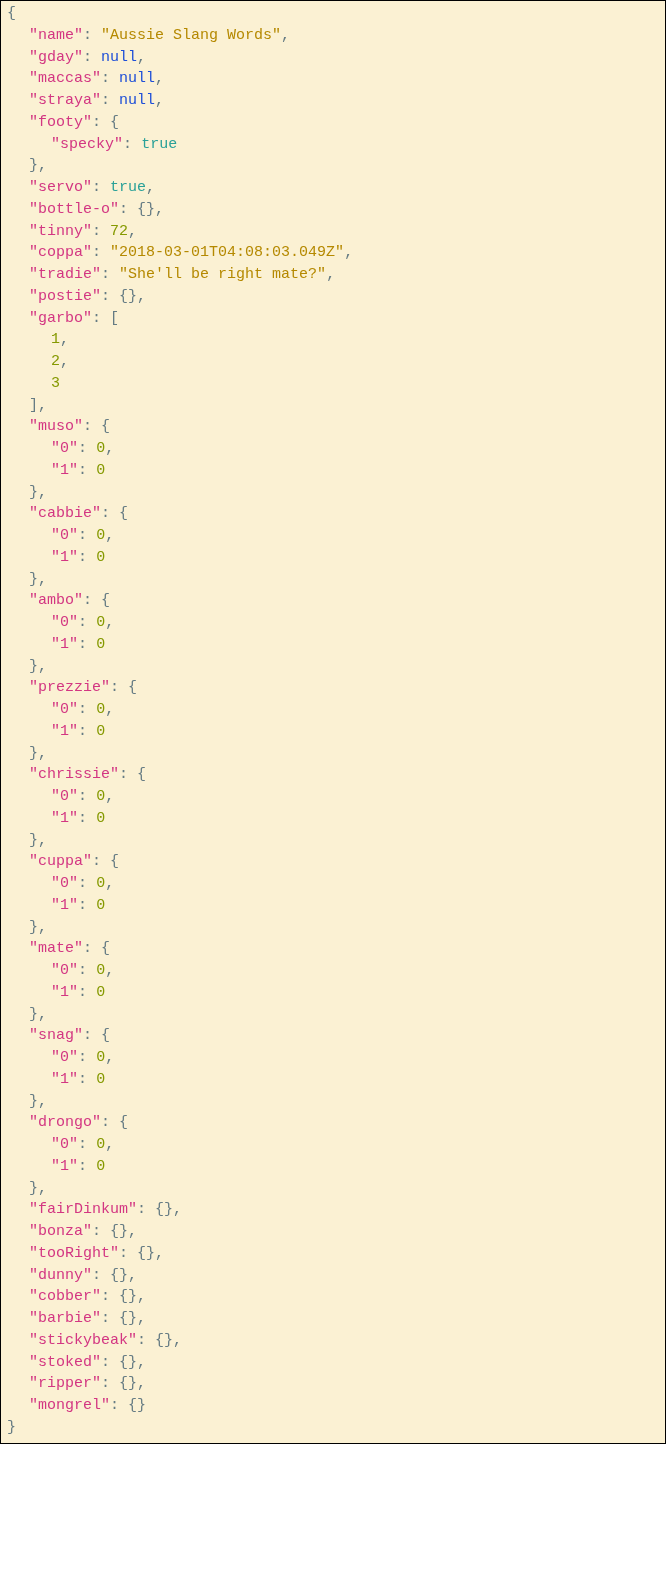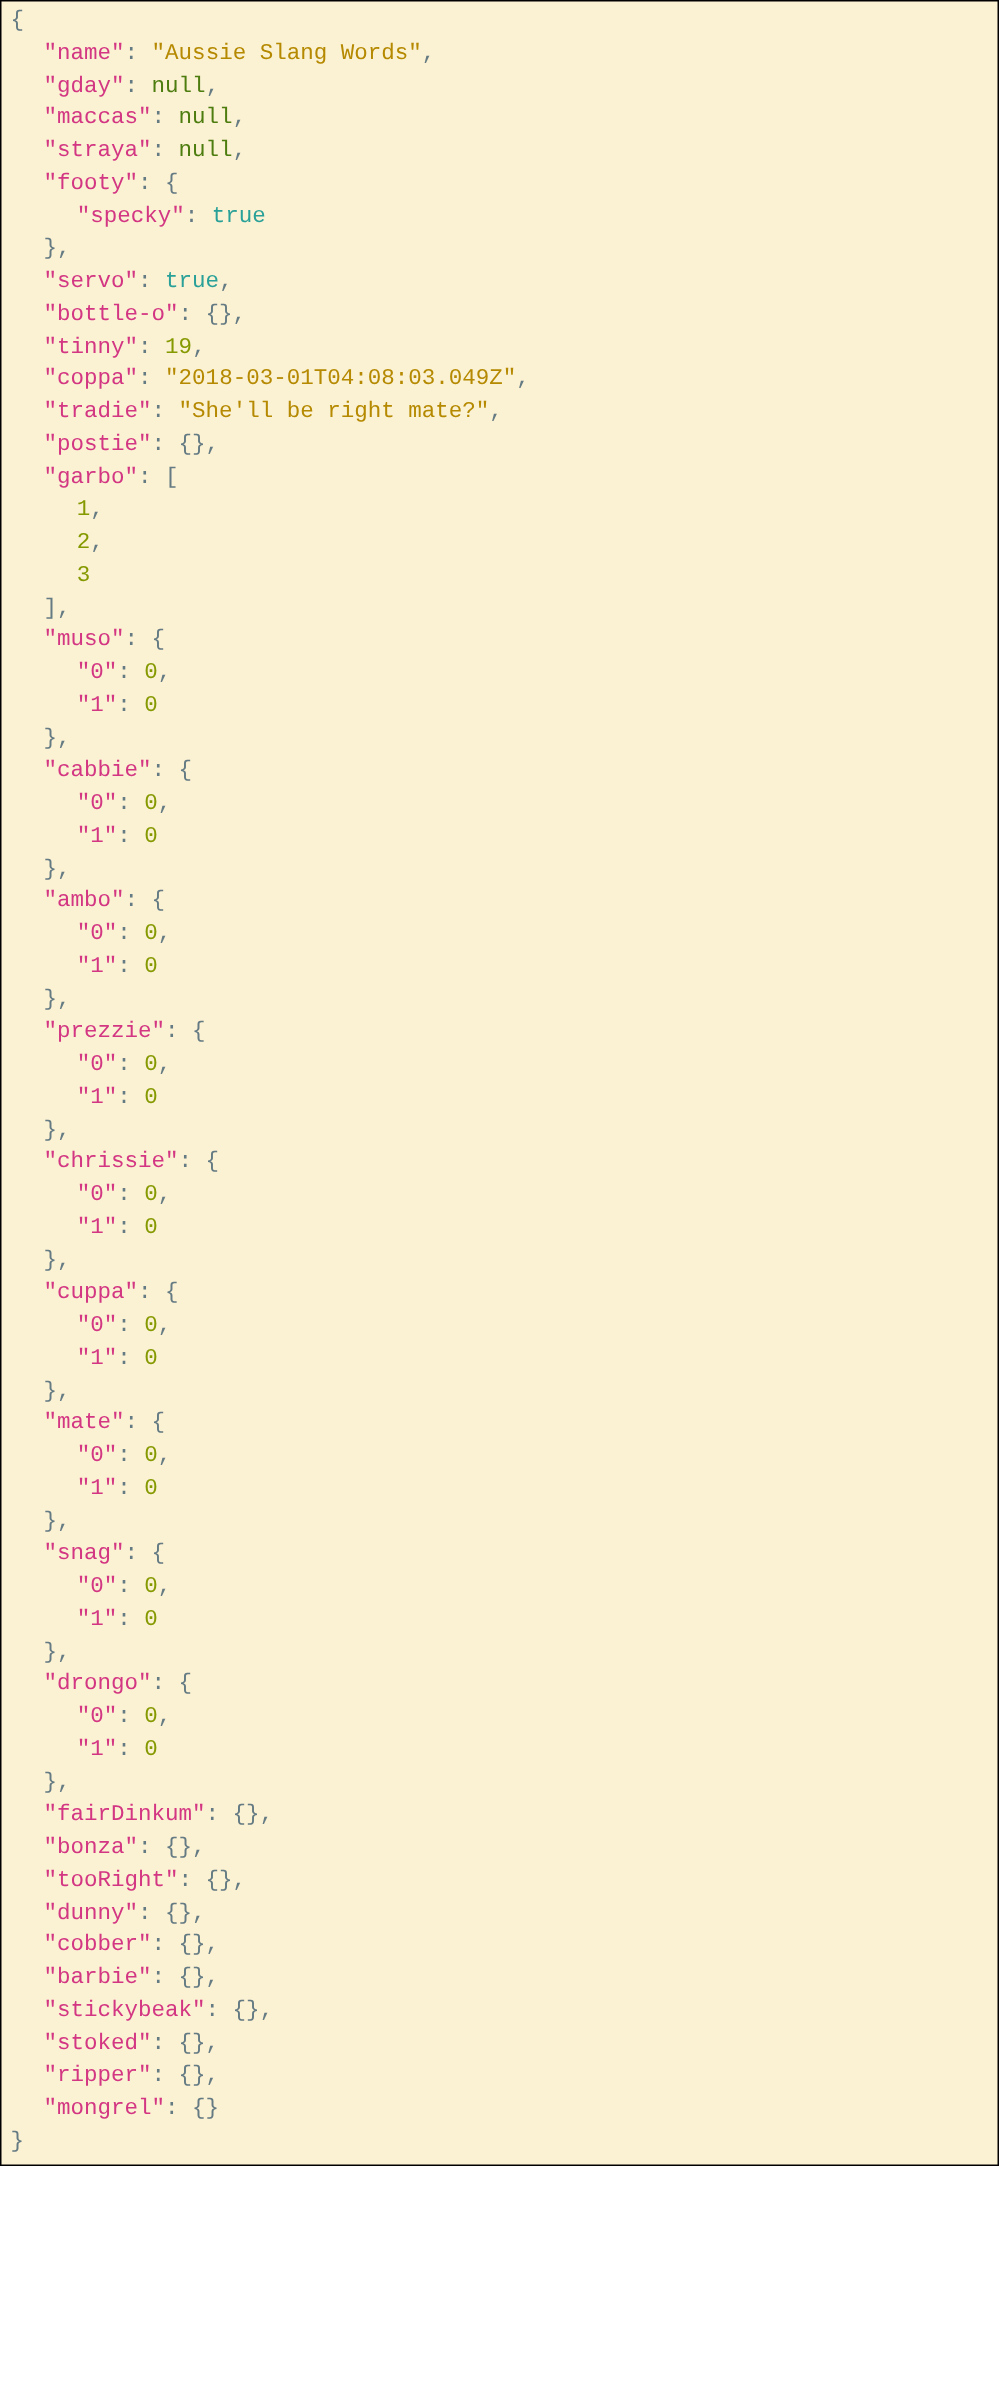--- a/index.html
+++ b/index.html
@@ -19,36 +19,36 @@
     padding: 2px 6px 4px 6px;
     color: #333;
   }
   .indent1 { margin-left: 2.45ch; display:inline-block; }
   .indent2 { margin-left: 4.9ch; display:inline-block; }
   .key   { color: #d33682; }  
   .punct { color: #657b83; }  
   .str   { color: #b58900; }  
   .bool  { color: #2aa198; margin-top: 40px; }  
   .num   { color: #859900; }  
-  .null  { color: #4d7c0f; }  
+  .null  { color: #1d4ed8; }  
 </style>
 </head>
 <body>
 
 <div class="code-block"><span class="punct">{</span>
 <span class="indent1"><span class="key">"name"</span><span class="punct">: </span><span class="str">"Aussie Slang Words"</span><span class="punct">,</span></span>
 <span class="indent1"><span class="key">"gday"</span><span class="punct">: </span><span class="null">null</span><span class="punct">,</span></span>
 <span class="indent1"><span class="key">"maccas"</span><span class="punct">: </span><span class="null">null</span><span class="punct">,</span></span>
 <span class="indent1"><span class="key">"straya"</span><span class="punct">: </span><span class="null">null</span><span class="punct">,</span></span>
 <span class="indent1"><span class="key">"footy"</span><span class="punct">: {</span></span>
 <span class="indent2"><span class="key">"specky"</span><span class="punct">: </span><span class="bool">true</span></span>
 <span class="indent1"><span class="punct">},</span></span>
 <span class="indent1"><span class="key">"servo"</span><span class="punct">: </span><span class="bool">true</span><span class="punct">,</span></span>
 <span class="indent1"><span class="key">"bottle-o"</span><span class="punct">: {},</span></span>
-<span class="indent1"><span class="key">"tinny"</span><span class="punct">: </span><span class="num">19</span><span class="punct">,</span></span>
+<span class="indent1"><span class="key">"tinny"</span><span class="punct">: </span><span class="num">72</span><span class="punct">,</span></span>
 <span class="indent1"><span class="key">"coppa"</span><span class="punct">: </span><span class="str">"2018-03-01T04:08:03.049Z"</span><span class="punct">,</span></span>
 <span class="indent1"><span class="key">"tradie"</span><span class="punct">: </span><span class="str">"She'll be right mate?"</span><span class="punct">,</span></span>
 <span class="indent1"><span class="key">"postie"</span><span class="punct">: {},</span></span>
 <span class="indent1"><span class="key">"garbo"</span><span class="punct">: [</span></span>
 <span class="indent2"><span class="num">1</span><span class="punct">,</span></span>
 <span class="indent2"><span class="num">2</span><span class="punct">,</span></span>
 <span class="indent2"><span class="num">3</span></span>
 <span class="indent1"><span class="punct">],</span></span>
 <span class="indent1"><span class="key">"muso"</span><span class="punct">: {</span></span>
 <span class="indent2"><span class="key">"0"</span><span class="punct">: </span><span class="num">0</span><span class="punct">,</span></span>

